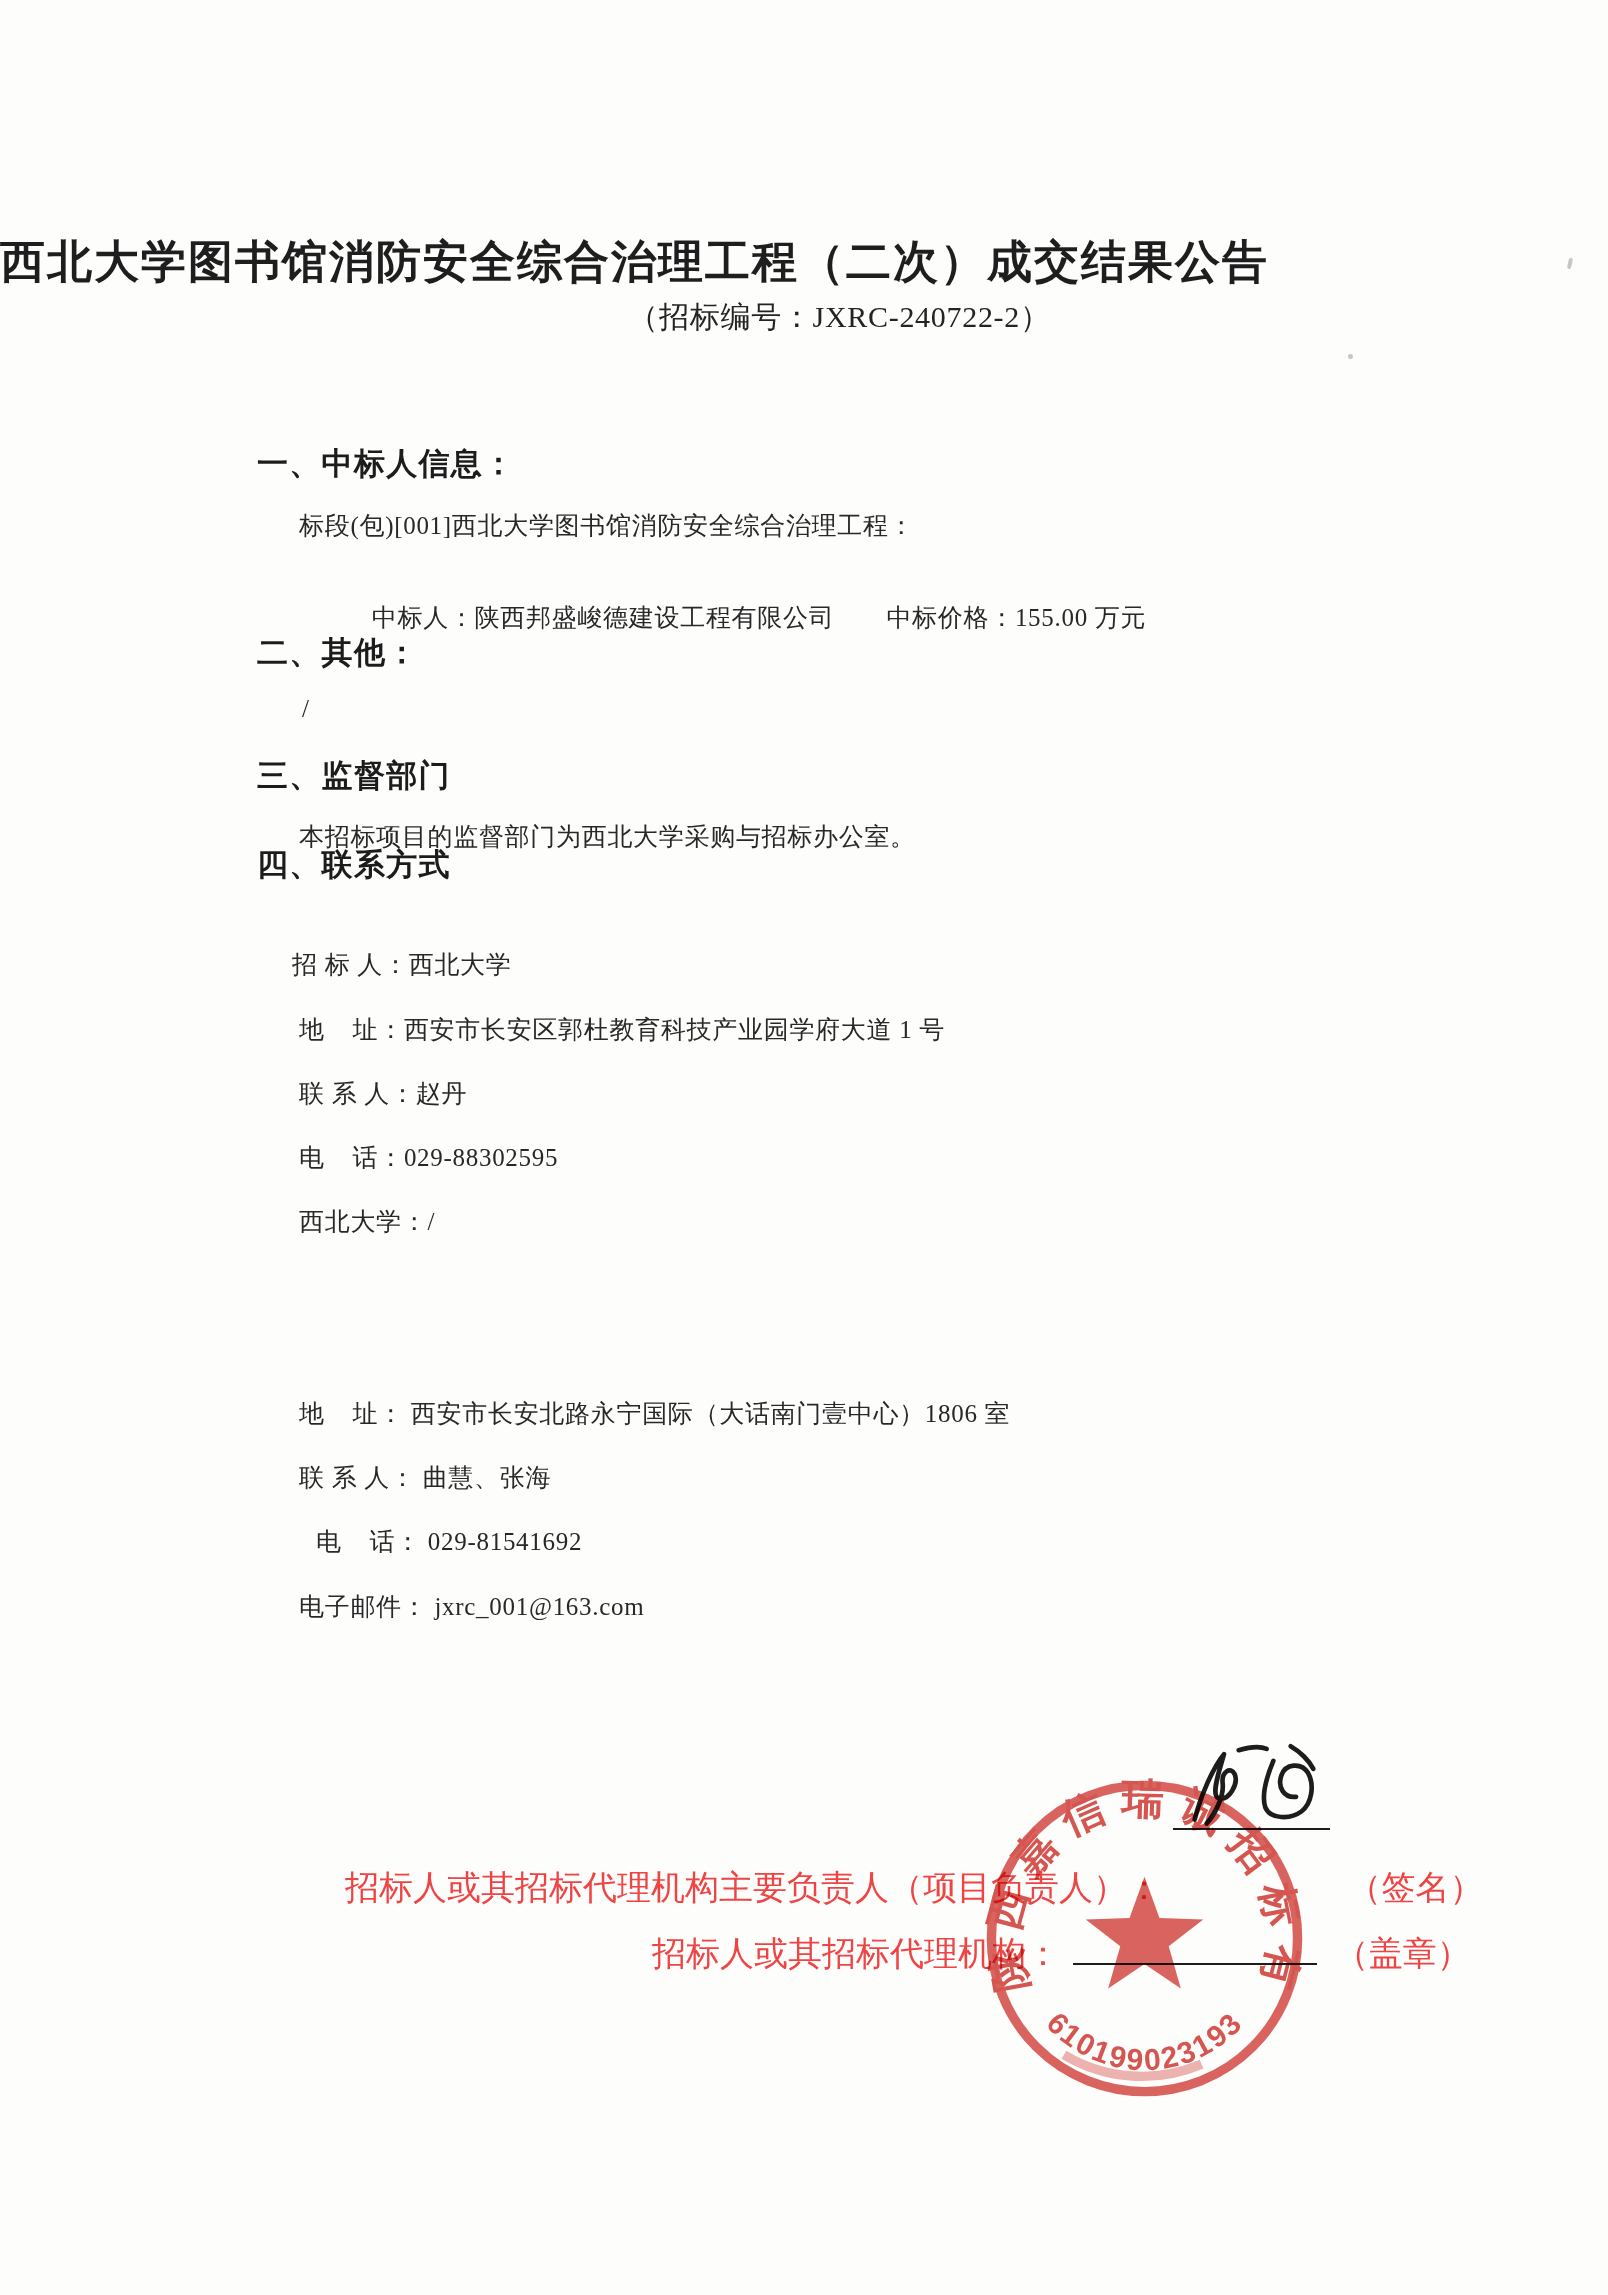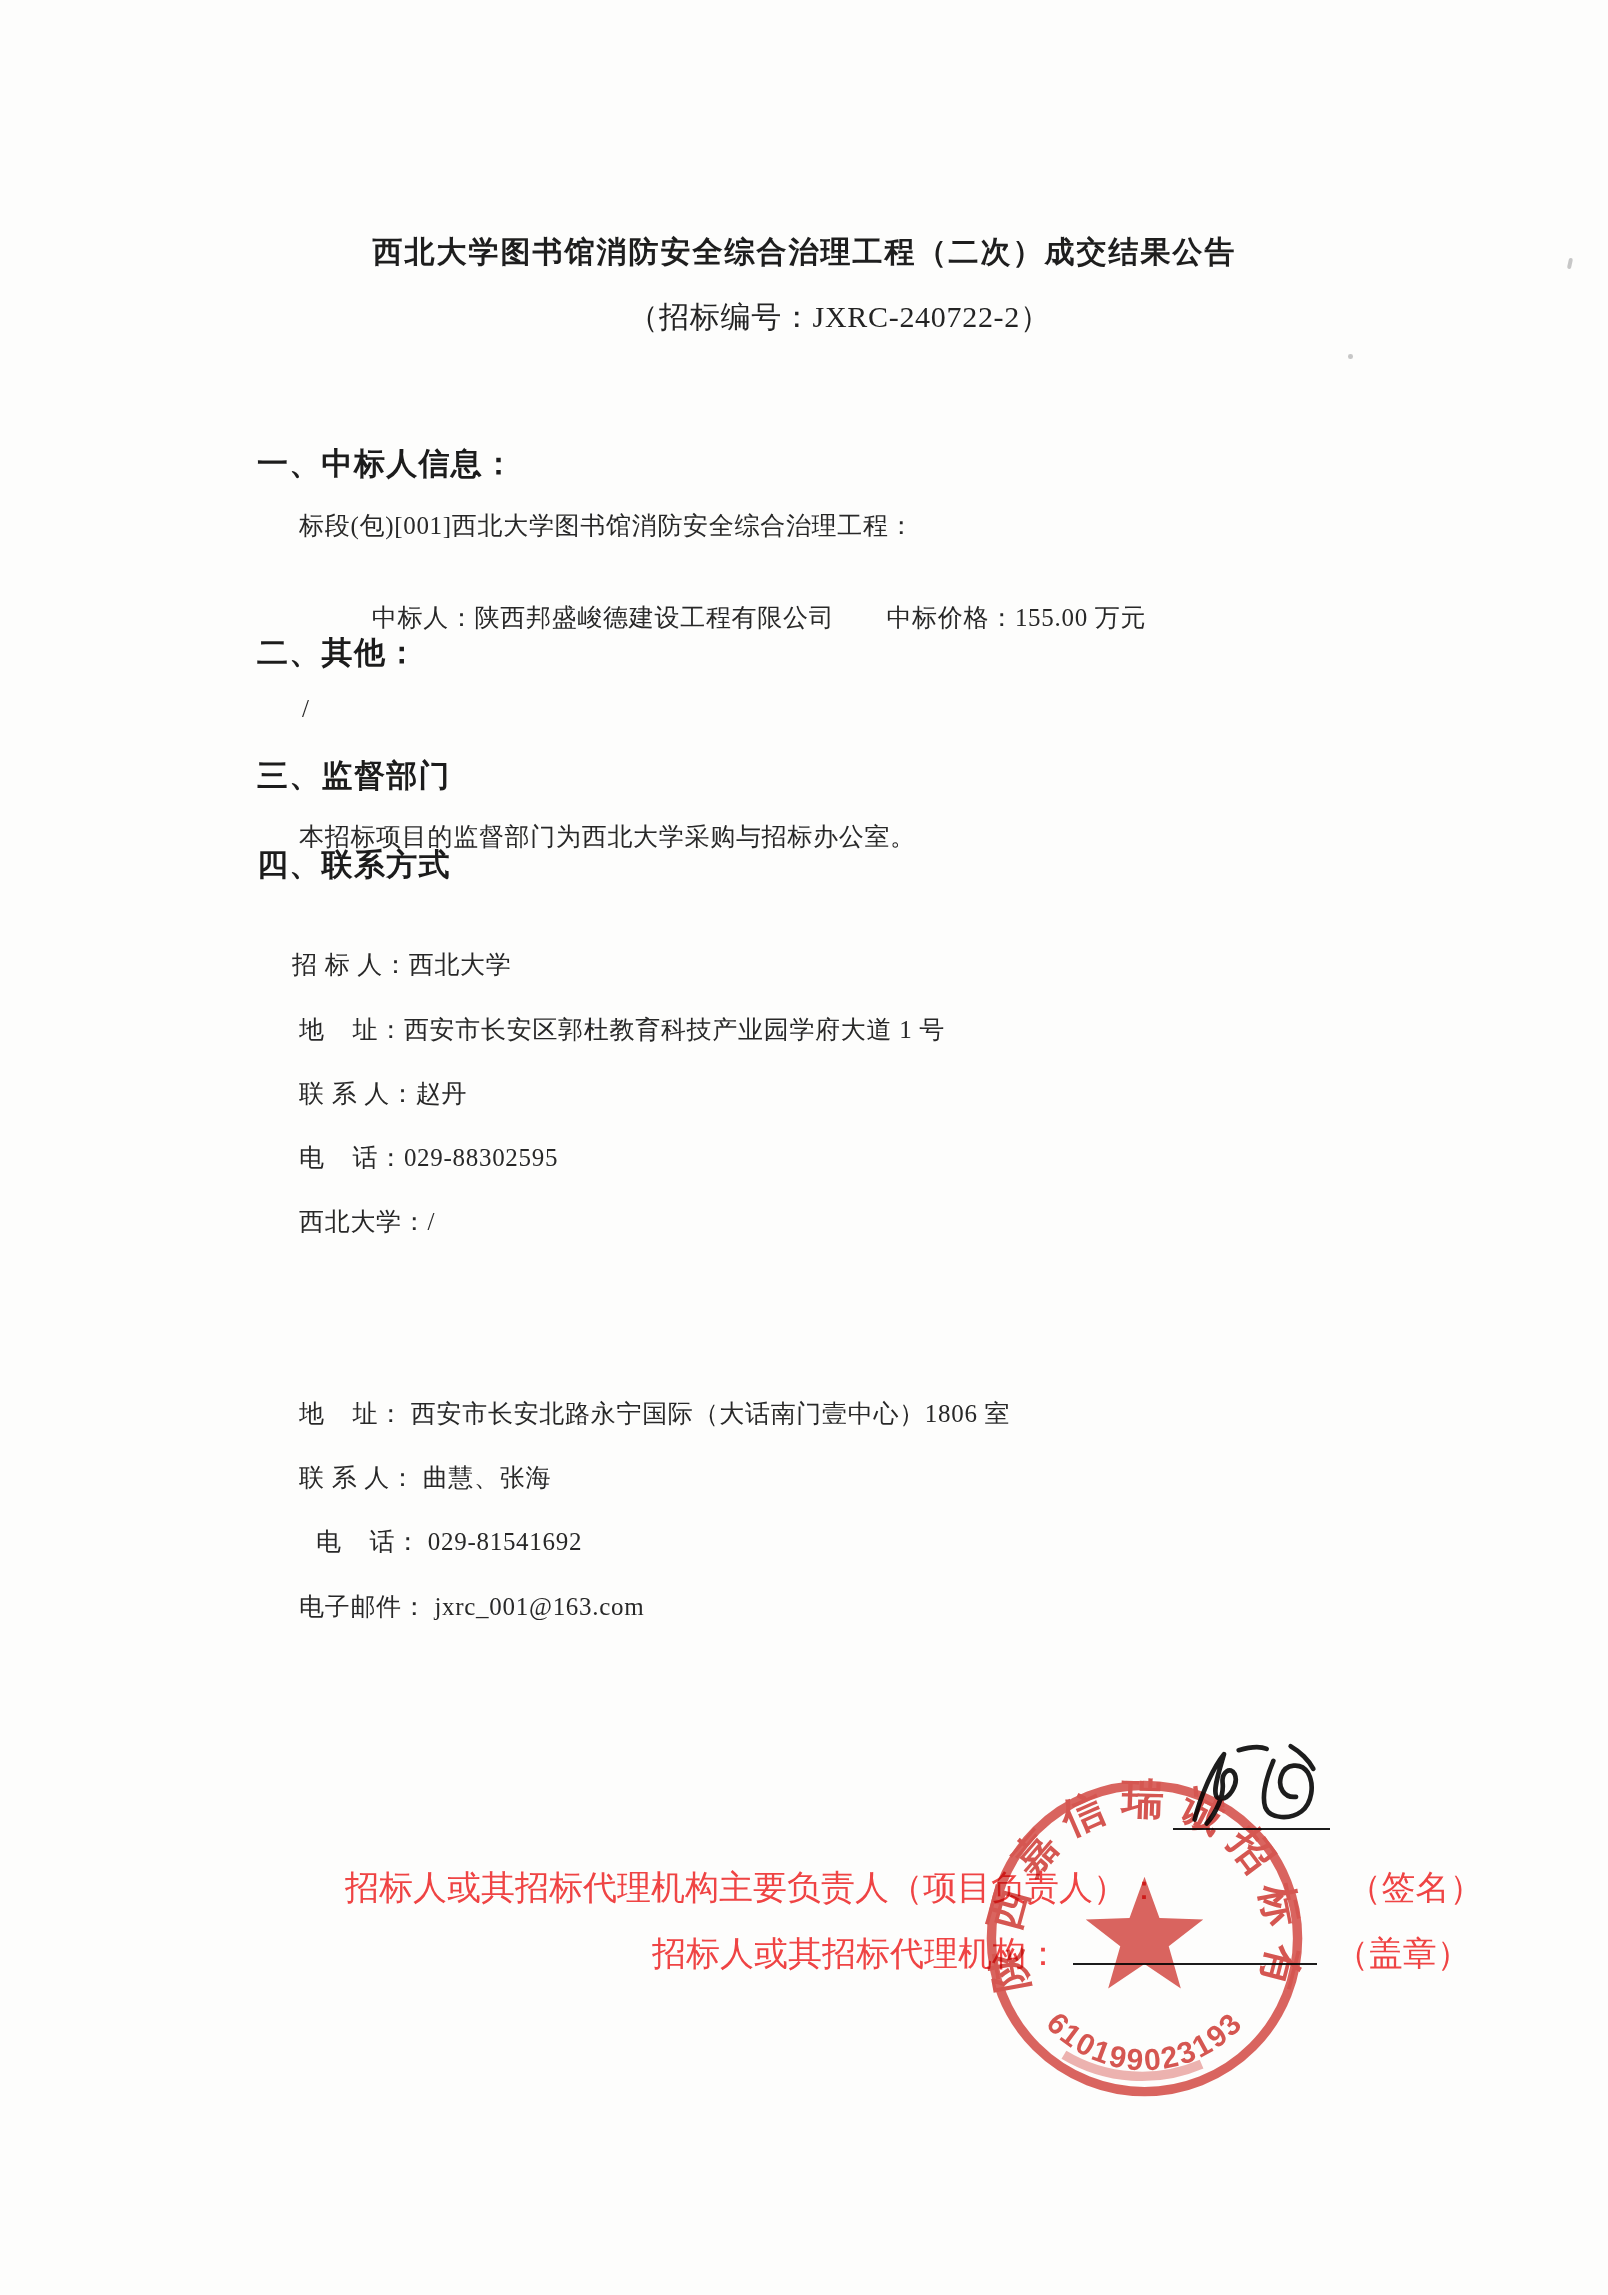--- a/index.html
+++ b/index.html
@@ -3,22 +3,22 @@
 <meta charset="utf-8">
 <style>
   html,body{margin:0;padding:0;background:#e8e8e8;}
   #page{
     position:relative;width:1609px;height:2295px;background:#fdfdfc;
     font-family:"Liberation Serif","DejaVu Serif",serif;color:#262626;
     overflow:hidden;
   }
   .abs{position:absolute;white-space:pre;}
   .doc-title{
-    left:0;top:232px;width:1609px;text-align:center;
-    font-size:30px;font-weight:700;letter-spacing:2px;color:#1e1e1e;
+    left:0;top:232px;width:1609px;text-align:left;
+    font-size:45px;font-weight:700;letter-spacing:2px;color:#1e1e1e;
   }
   .doc-subtitle{
     left:0;top:297px;width:1591px;text-align:center;
     font-size:30px;font-weight:400;letter-spacing:0.7px;color:#242424;margin-left:44px;
   }
   .sec-heading{
     left:257px;font-size:31px;font-weight:700;color:#1c1c1c;
     font-family:"Liberation Sans","DejaVu Sans",sans-serif;letter-spacing:1.3px;
   }
   .body-line{font-size:25px;color:#282828;letter-spacing:0.7px;}

